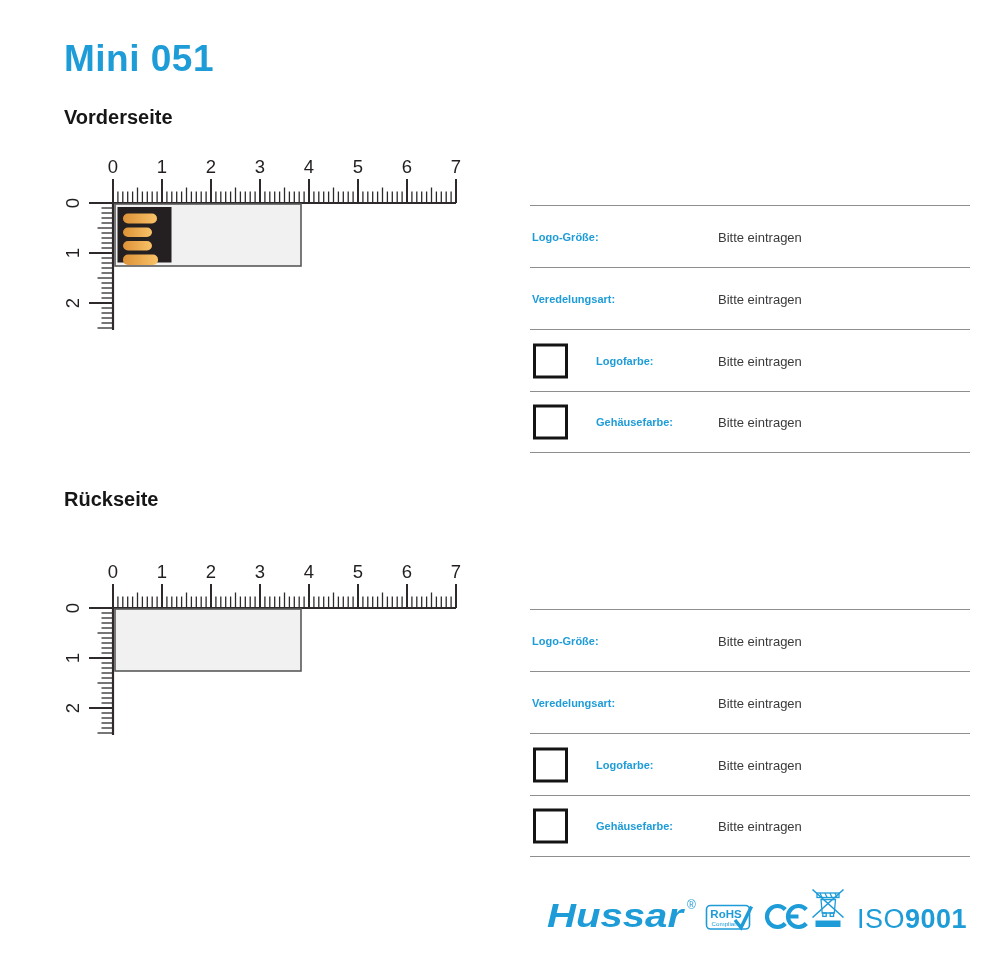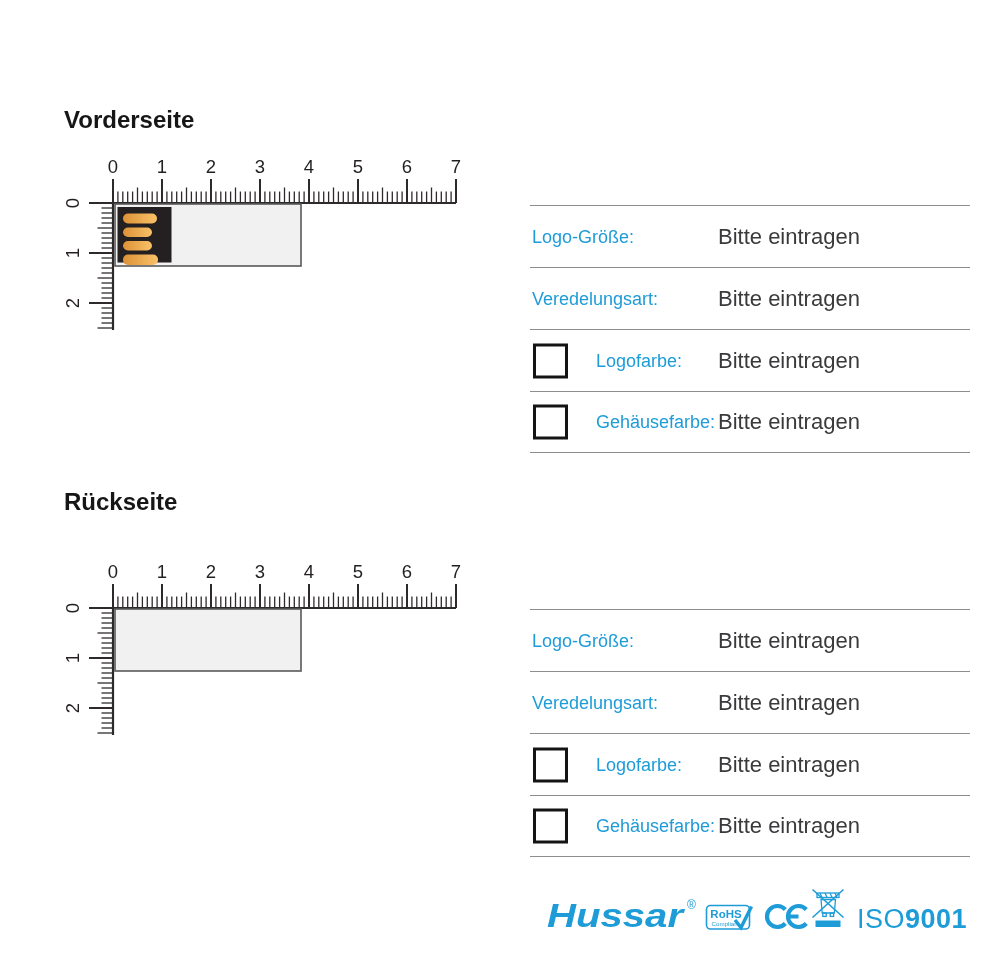--- a/index.html
+++ b/index.html
@@ -1,42 +1,43 @@
 <!DOCTYPE html>
 <html><head>
 <meta charset="utf-8">
 <style>
   html,body{margin:0;padding:0;background:#ffffff;}
   .page{position:relative;width:1000px;height:965px;background:#fff;overflow:hidden;
         font-family:"Liberation Sans", sans-serif;}
   .title{position:absolute;left:64px;top:38px;font-size:37px;font-weight:700;
          color:#1E9CD8;letter-spacing:0.5px;margin:0;}
-  .sec-heading{position:absolute;left:64px;font-size:24px;font-weight:700;color:#161616;margin:0;}
+  .sec-heading{position:absolute;left:64px;font-size:20px;font-weight:700;color:#161616;margin:0;}
   .h-front{top:106px;}
   .h-back{top:488px;}
   #overlay{position:absolute;left:0;top:0;width:1000px;height:965px;pointer-events:none;}
   #overlay text{font-family:"Liberation Sans", sans-serif;}
   .form{position:absolute;left:530px;width:440px;}
   .form-front{top:205px;}
   .form-back{top:609px;}
   .frow{position:relative;height:62px;border-top:1.5px solid #8E8E8E;box-sizing:border-box;}
   .frow.last{border-bottom:1.5px solid #8E8E8E;}
   .flabel{position:absolute;left:2px;top:50%;transform:translateY(-50%);
-          color:#1E9CD8;font-weight:400;font-size:18px;white-space:nowrap;}
+          color:#1E9CD8;font-weight:700;font-size:11px;white-space:nowrap;}
   .flabel.indent{left:50px;margin-left:16px;}
   .fvalue{position:absolute;left:188px;top:50%;transform:translateY(-50%);
-          color:#3A3A3C;font-size:22px;white-space:nowrap;}
+          color:#3A3A3C;font-size:13px;white-space:nowrap;}
   .cb{position:absolute;left:3px;top:50%;transform:translateY(-50%);
       width:29px;height:29px;border:3.5px solid #141414;background:#fff;}
 </style>
 </head>
 <body>
 
 <div class="page">
 
+  <h1 class="title">Mini 051</h1>
   <h2 class="sec-heading h-front">Vorderseite</h2>
   <h2 class="sec-heading h-back">Rückseite</h2>
 
   <svg id="overlay" viewBox="0 0 1000 965">
     <defs>
       <linearGradient id="padGrad" x1="0" y1="0" x2="1" y2="0">
         <stop offset="0" stop-color="#DD9137"></stop>
         <stop offset="1" stop-color="#F9C268"></stop>
       </linearGradient>
     </defs>

